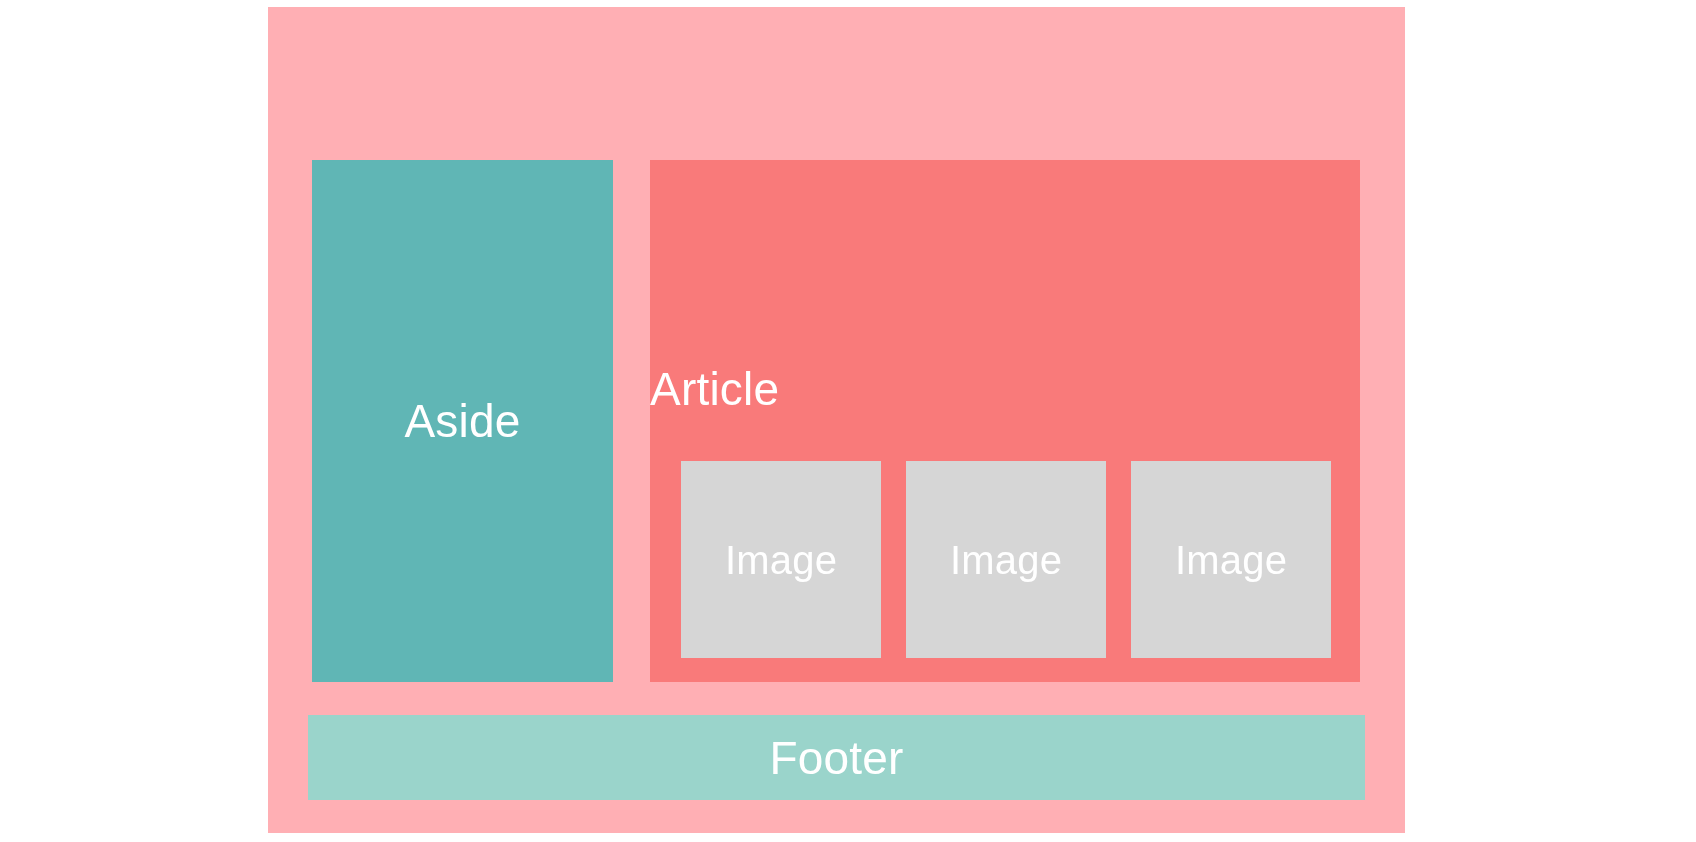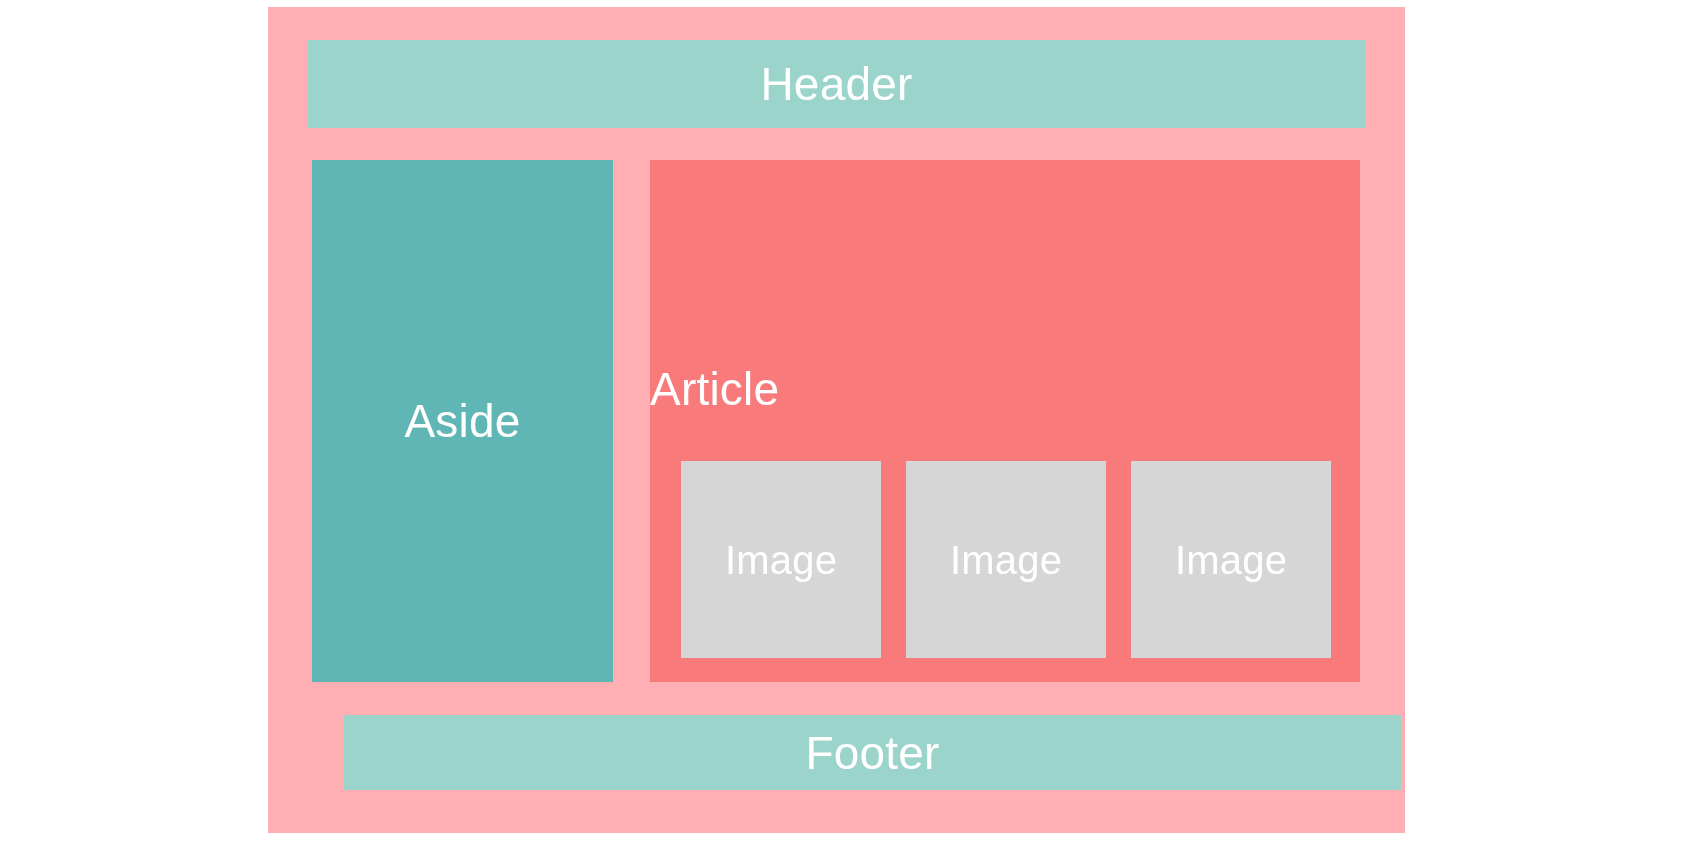--- a/index.html
+++ b/index.html
@@ -99,50 +99,46 @@
     justify-content: center;
     box-sizing: border-box;
   }
 
   
   .footer {
     position: absolute;
     left: 40px;
     top: 708px;
     width: 1057px;
-    height: 75px;
+    height: 85px;
     background: #9ad4cb;
     display: flex;
     align-items: center;
     justify-content: center;
     box-sizing: border-box;
-    margin-left: 36px;
   }
 
   
   .lbl {
     color: #ffffff;
     font-weight: 400;
     line-height: 1;
     letter-spacing: 0.2px;
     white-space: nowrap;
     user-select: none;
   }
   .lbl-xl   { font-size: 46px; }
   .lbl-lg   { font-size: 46px; }
   .lbl-md   { font-size: 40px; }
 </style>
 </head>
 <body>
 
 <div class="page-wrap">
 
-  <div class="header">
-    <span class="lbl lbl-xl">Header</span>
-  </div>
 
   <div class="mid-row">
 
     <div class="aside">
       <span class="lbl lbl-lg">Aside</span>
     </div>
 
     <div class="article">
 
       <div class="article-title">

